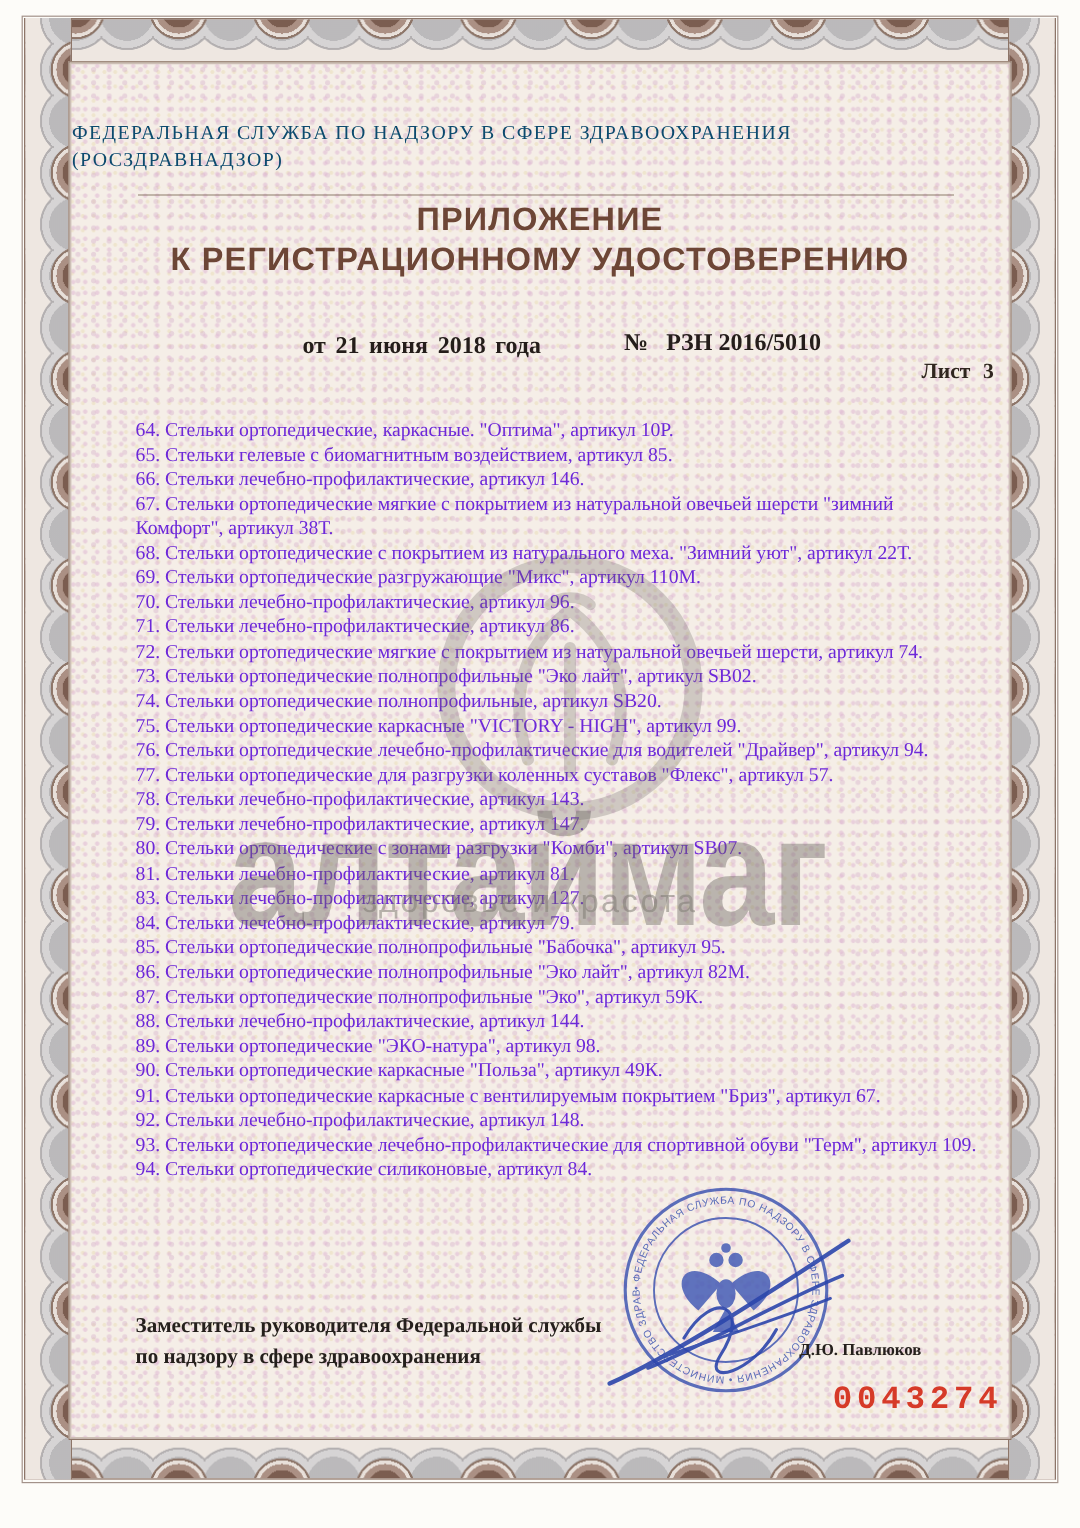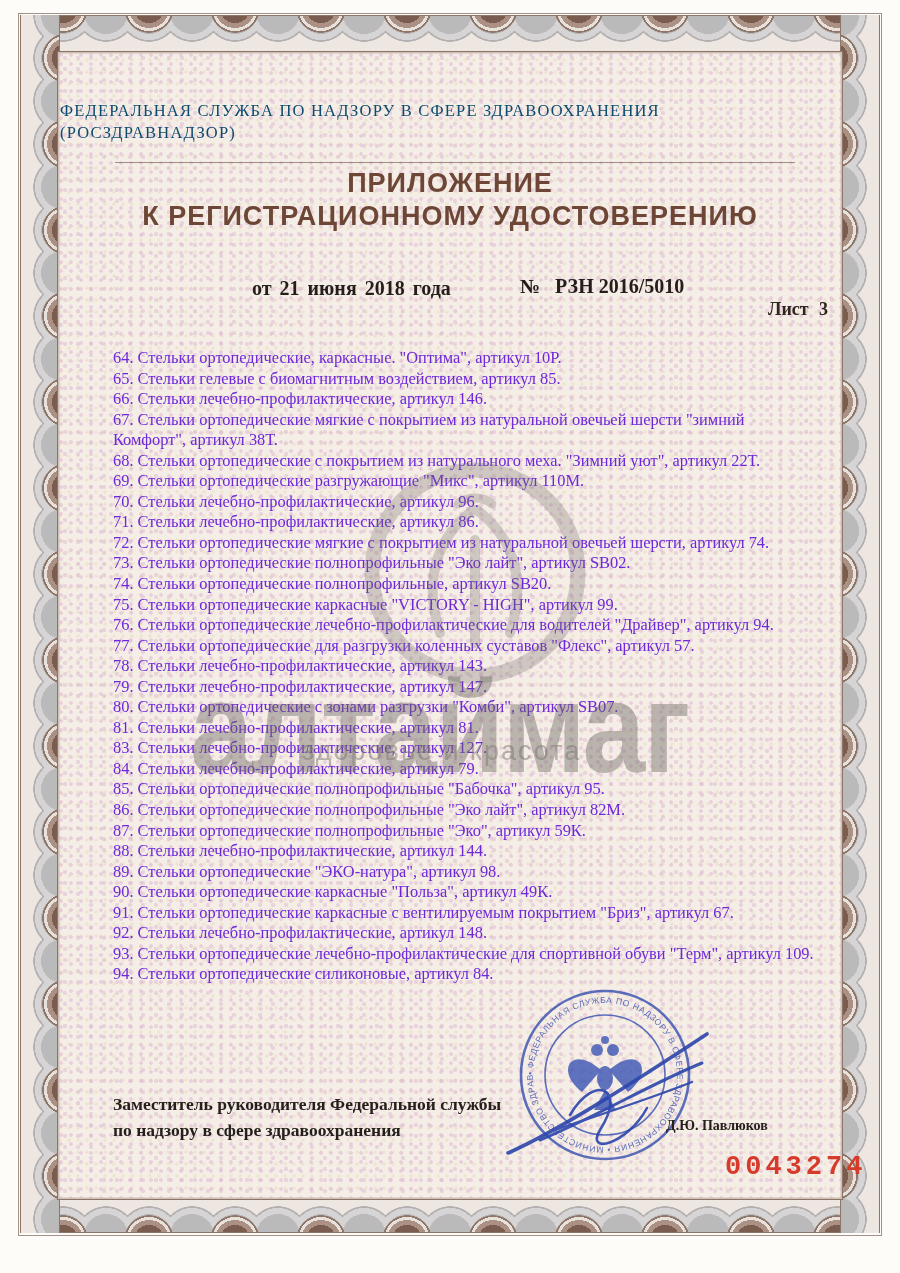--- a/index.html
+++ b/index.html
@@ -47,21 +47,21 @@
   .rule{left:115px;top:162px;width:680px;border-top:1px solid #84705f;opacity:.75;z-index:2;}
   .ttl{left:60px;right:60px;text-align:center;color:#6d4636;font-family:"Liberation Sans",sans-serif;
        font-weight:700;font-size:27px;letter-spacing:1px;z-index:2;}
   .meta{font-weight:700;font-size:20px;color:#241d1a;z-index:2;margin-left:26px;}
   .sheet{left:720px;top:299px;width:75px;font-weight:700;font-size:18px;color:#30261f;word-spacing:6px;z-index:2;margin-left:48px;}
   .list{left:113px;top:348px;width:705px;font-size:16.4px;line-height:20.55px;color:#6d28d9;z-index:2;}
   .list p{margin:0;}
   .sig{left:113px;font-weight:700;font-size:17.5px;color:#25201c;z-index:2;}
   .sig-name{left:666px;top:1118px;font-weight:700;font-size:14px;color:#25201c;z-index:6;}
   .serial{left:694px;top:1152px;font-family:"Liberation Mono",monospace;font-weight:700;
-          font-size:27px;color:#d63a28;letter-spacing:4px;z-index:6;margin-left:31px;}
+          font-size:27px;color:#d63a28;letter-spacing:4px;z-index:6;}
   
   .wm{z-index:3;pointer-events:none;}
   .wm-brand{left:190px;top:664px;font-family:"Liberation Sans",sans-serif;font-weight:700;
             font-size:128px;line-height:1;color:rgba(104,100,96,.42);letter-spacing:-2px;
             transform:scaleX(.88);transform-origin:left top;}
   .wm-tag{left:302px;top:736px;font-family:Liberation Sans, sans-serif;font-size:27px;
           letter-spacing:2px;color:rgba(125,120,114,.52);}
   .stamp{left:420px;top:978px;z-index:5;pointer-events:none;}
 </style>
 </head>

